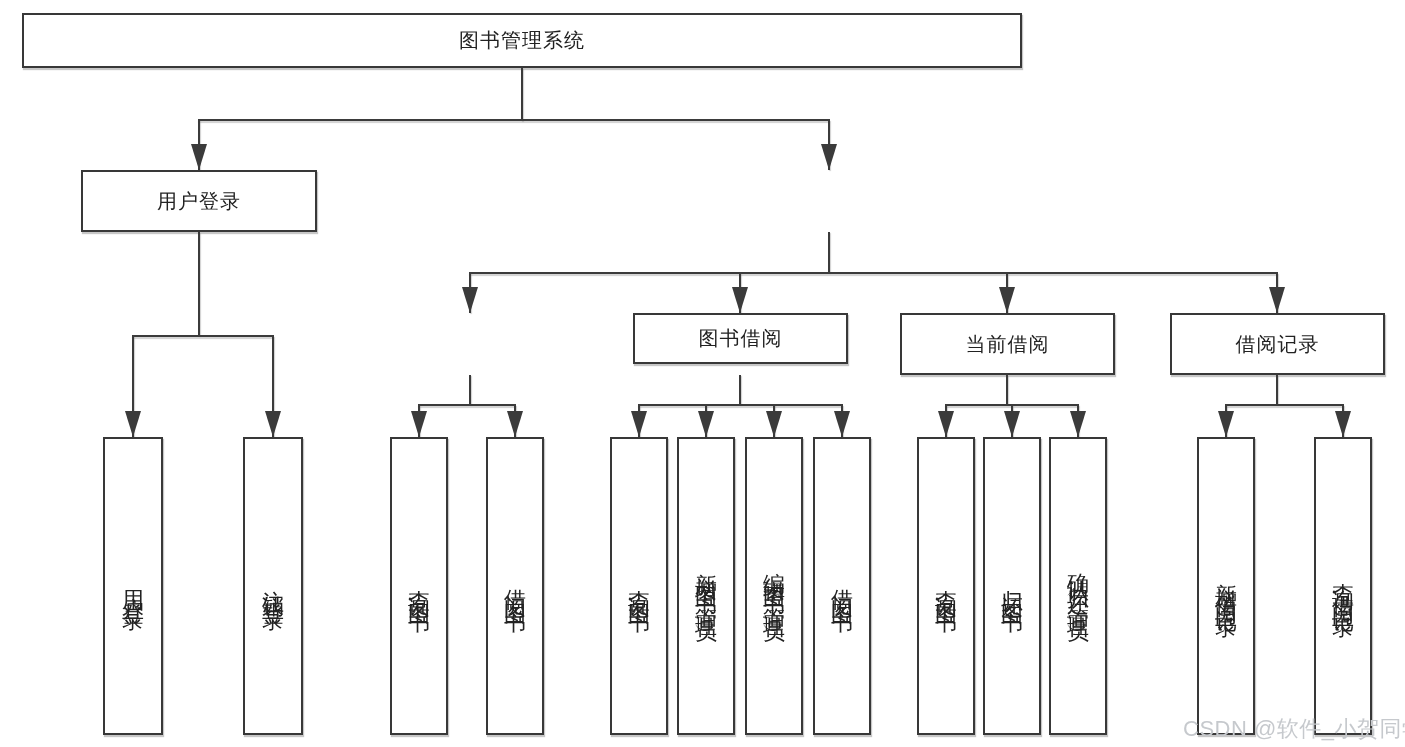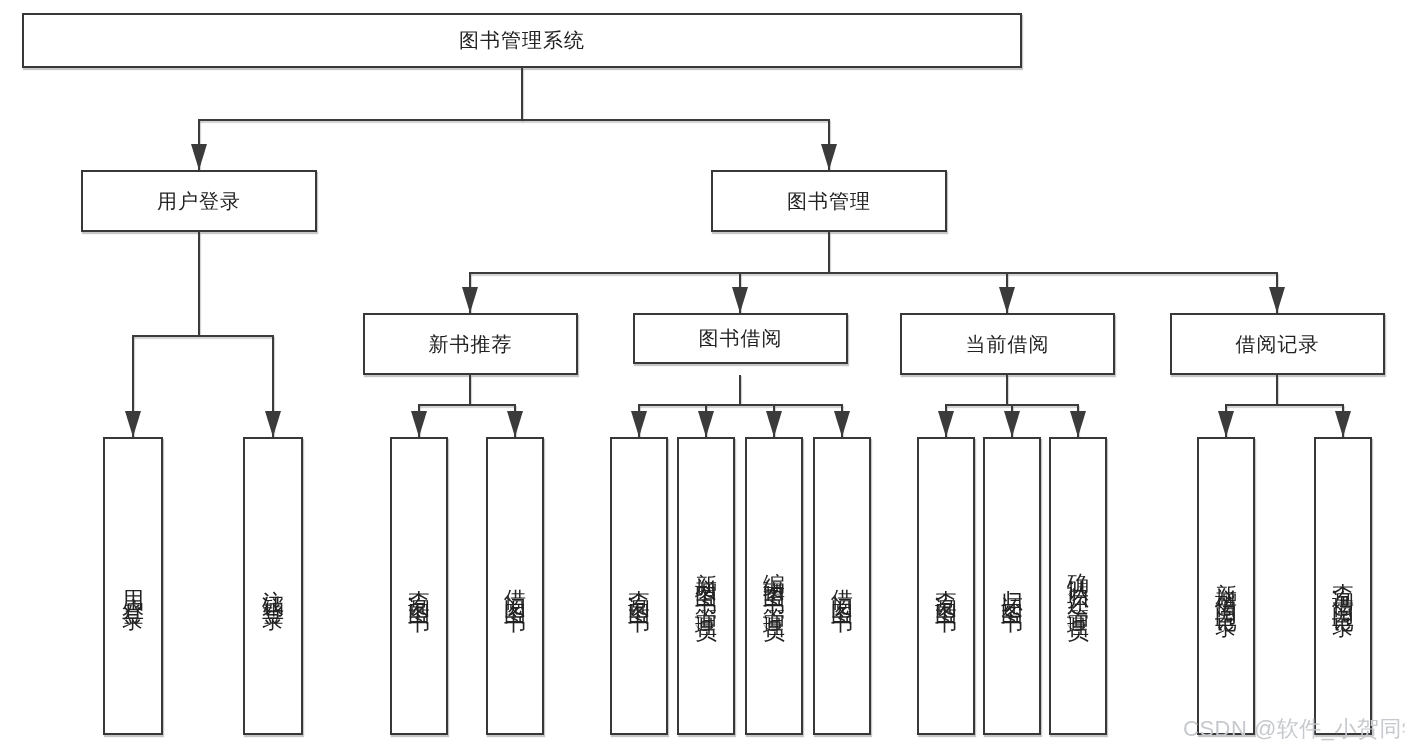--- a/index.html
+++ b/index.html
@@ -81,45 +81,39 @@
   <i class="vl" style="left:521px;top:68px;height:53px"></i>
   <i class="hl" style="left:198px;top:119px;width:632px"></i>
   <i class="vl" style="left:198px;top:120px;height:50px"></i>
   <i class="vl" style="left:828px;top:120px;height:50px"></i>
   <i class="ah" style="left:191px;top:144px"></i>
   <i class="ah" style="left:821px;top:144px"></i>
 
   <div class="box h" style="left:81px;top:170px;width:236px;height:62px">
     <span>用户登录</span>
   </div>
-  <div class="box h" style="left:711px;top:170px;width:236px;height:62px">
-    <span>图书管理</span>
-  </div>
 
   <i class="vl" style="left:198px;top:232px;height:104px"></i>
   <i class="hl" style="left:132px;top:335px;width:142px"></i>
   <i class="vl" style="left:132px;top:336px;height:101px"></i>
   <i class="vl" style="left:272px;top:336px;height:101px"></i>
   <i class="ah" style="left:125px;top:411px"></i>
   <i class="ah" style="left:265px;top:411px"></i>
 
   <i class="vl" style="left:828px;top:232px;height:41px"></i>
   <i class="hl" style="left:469px;top:272px;width:809px"></i>
   <i class="vl" style="left:469px;top:273px;height:40px"></i>
   <i class="vl" style="left:739px;top:273px;height:40px"></i>
   <i class="vl" style="left:1006px;top:273px;height:40px"></i>
   <i class="vl" style="left:1276px;top:273px;height:40px"></i>
   <i class="ah" style="left:462px;top:287px"></i>
   <i class="ah" style="left:732px;top:287px"></i>
   <i class="ah" style="left:999px;top:287px"></i>
   <i class="ah" style="left:1269px;top:287px"></i>
 
-  <div class="box h" style="left:363px;top:313px;width:215px;height:62px">
-    <span>新书推荐</span>
-  </div>
   <div class="box h" style="left:633px;top:313px;width:215px;height:51px">
     <span>图书借阅</span>
   </div>
   <div class="box h" style="left:1170px;top:313px;width:215px;height:62px">
     <span>借阅记录</span>
   </div>
   <div class="box h" style="left:900px;top:313px;width:215px;height:62px">
     <span>当前借阅</span>
   </div>
 

